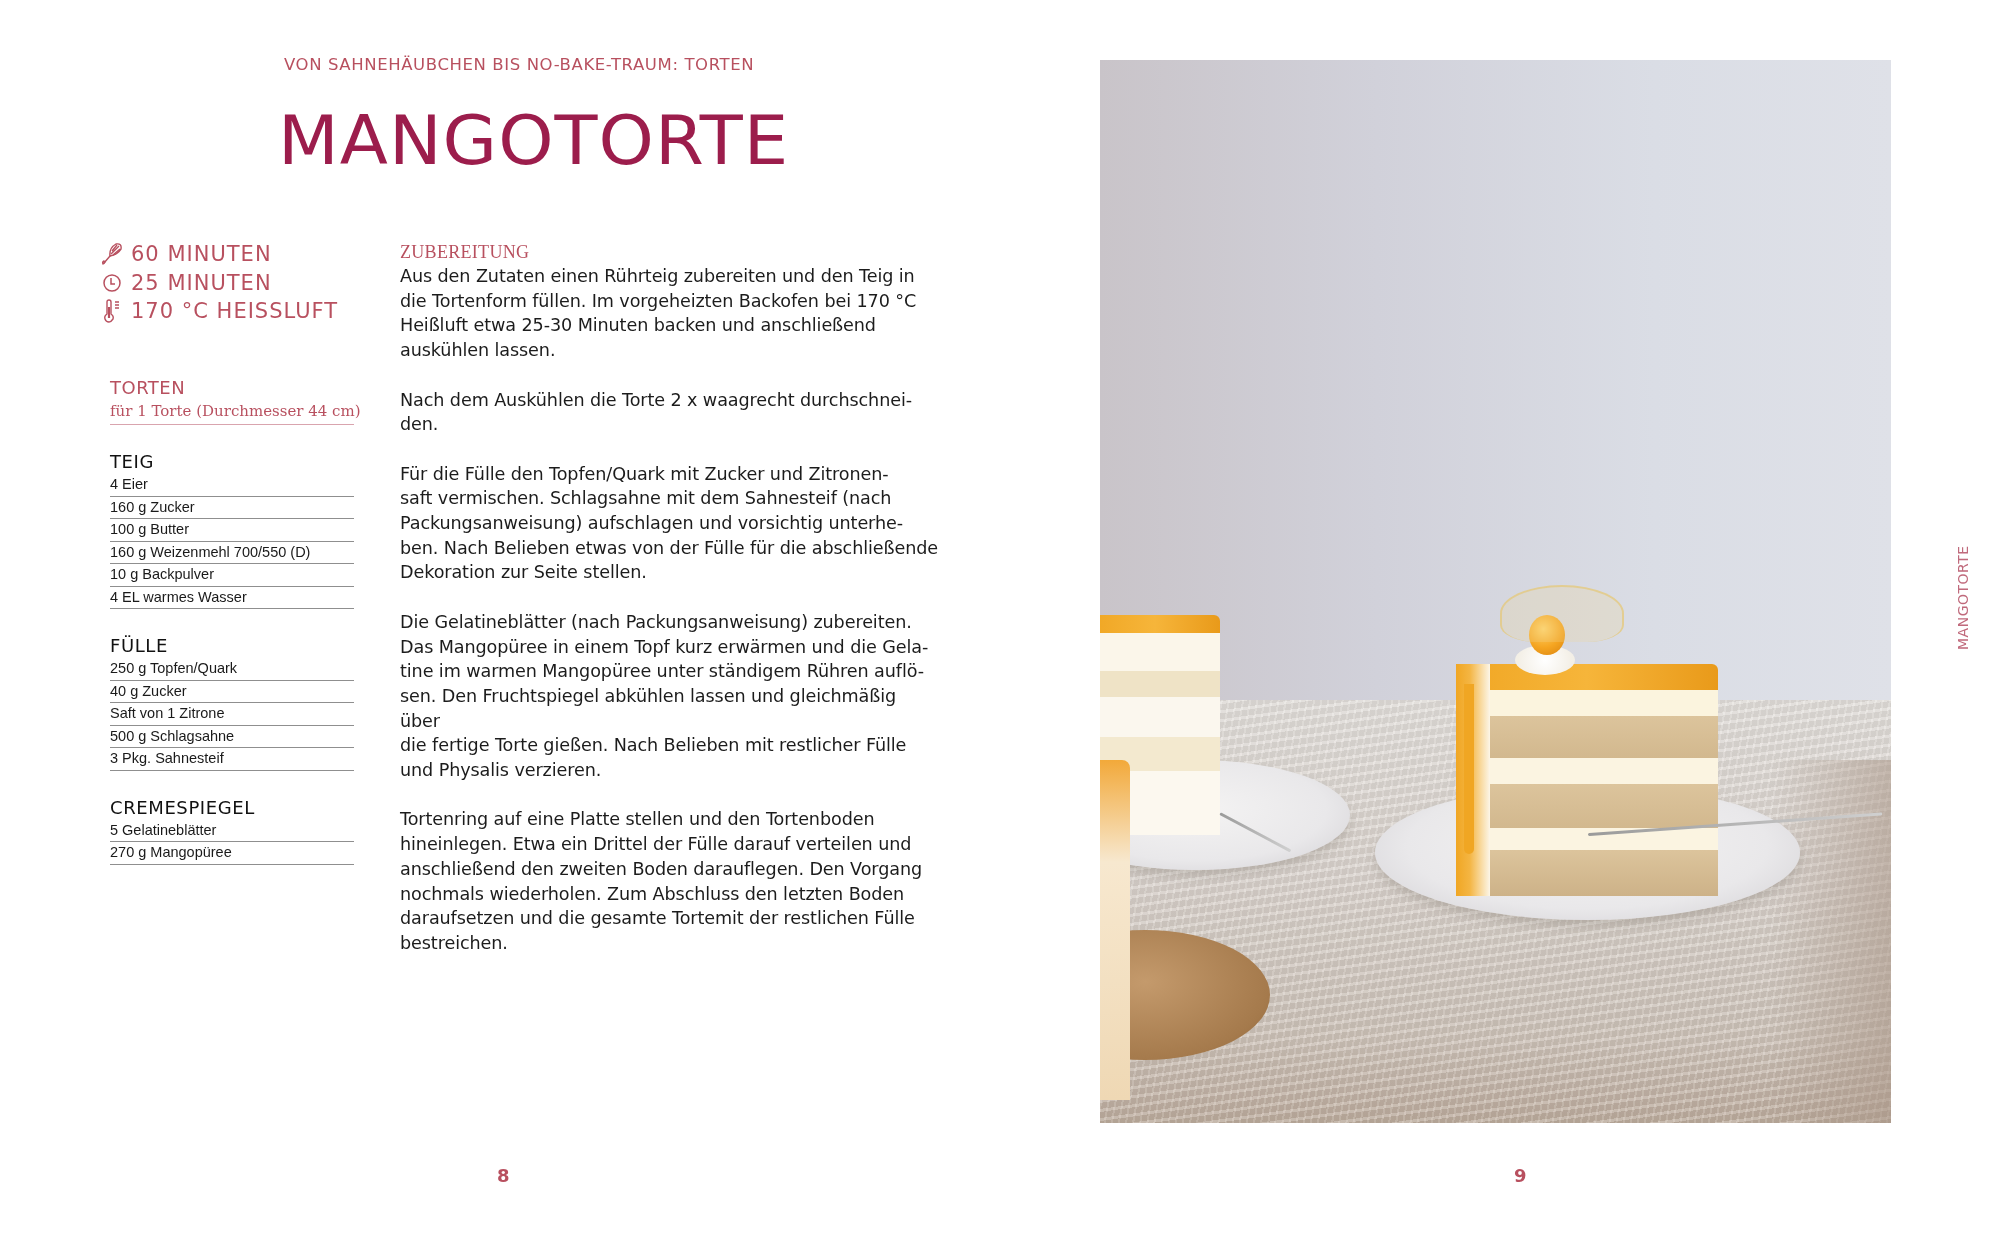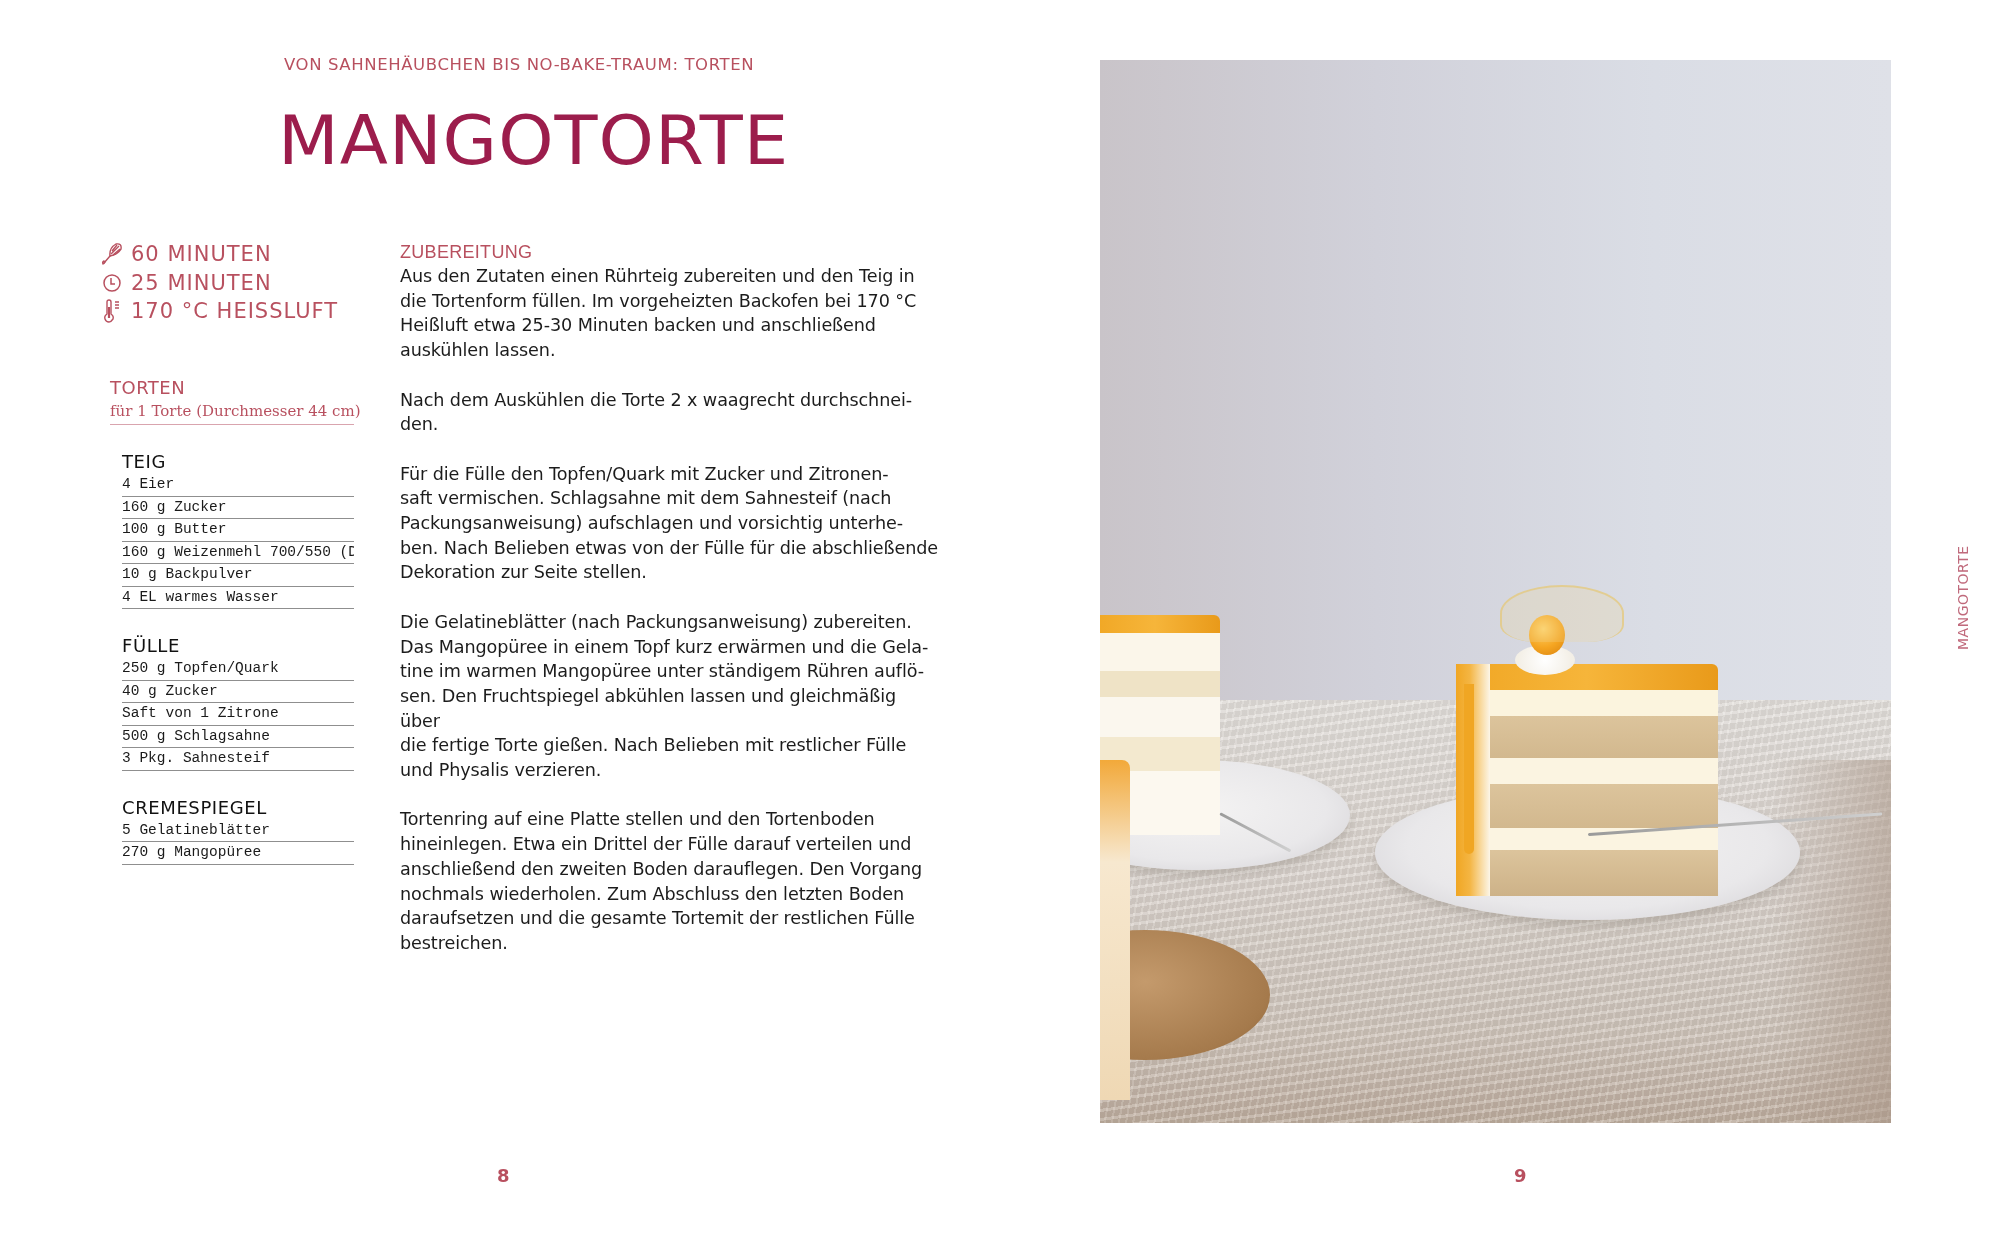--- a/index.html
+++ b/index.html
@@ -25,32 +25,32 @@
   }
   .ingredients { left:110px; top:376px; width:244px; }
   .sec-head-accent {
     font-family:"DejaVu Sans", sans-serif; font-size:18px; color:#b8505f; letter-spacing:0.5px;
     line-height:24px;
   }
   .sub-accent {
     font-family:"DejaVu Serif", serif; font-size:15px; color:#b8505f; line-height:22px;
     border-bottom:1.5px solid #d9a4ae; padding-bottom:2px; white-space:nowrap;
   }
-  .group { margin-top:26px;margin-left:12px; }
+  .group { margin-top:26px; }
   .group-head {
     font-family:"DejaVu Sans", sans-serif; font-size:18px; color:#111; letter-spacing:0.6px;
     line-height:22px; margin-bottom:1px;
   }
   .ing {
-    font-family:Liberation Mono, monospace; font-size:14.5px; color:#1a1a1a; line-height:21px;
+    font-family:Liberation Sans, sans-serif; font-size:14.5px; color:#1a1a1a; line-height:21px;
     border-bottom:1.5px solid #8f8f8f; height:21.5px; white-space:nowrap; overflow:hidden;
   }
   .prep { left:400px; top:240px; width:540px; }
   .prep-head {
-    font-family:Liberation Sans, sans-serif; font-size:18px; color:#b8505f; letter-spacing:0.3px;
+    font-family:Liberation Serif, serif; font-size:18px; color:#b8505f; letter-spacing:0.3px;
     line-height:24px;
   }
   .prep-p {
     font-family:"DejaVu Sans", sans-serif; font-size:17.6px; line-height:24.7px; color:#1c1c1c;
     margin:0 0 24.7px 0; white-space:pre-line; letter-spacing:-0.1px;
   }
   .page-num {
     top:1165px; font-family:"DejaVu Sans", sans-serif; font-weight:bold; font-size:18px; color:#b8505f;
   }
   .side-label {

